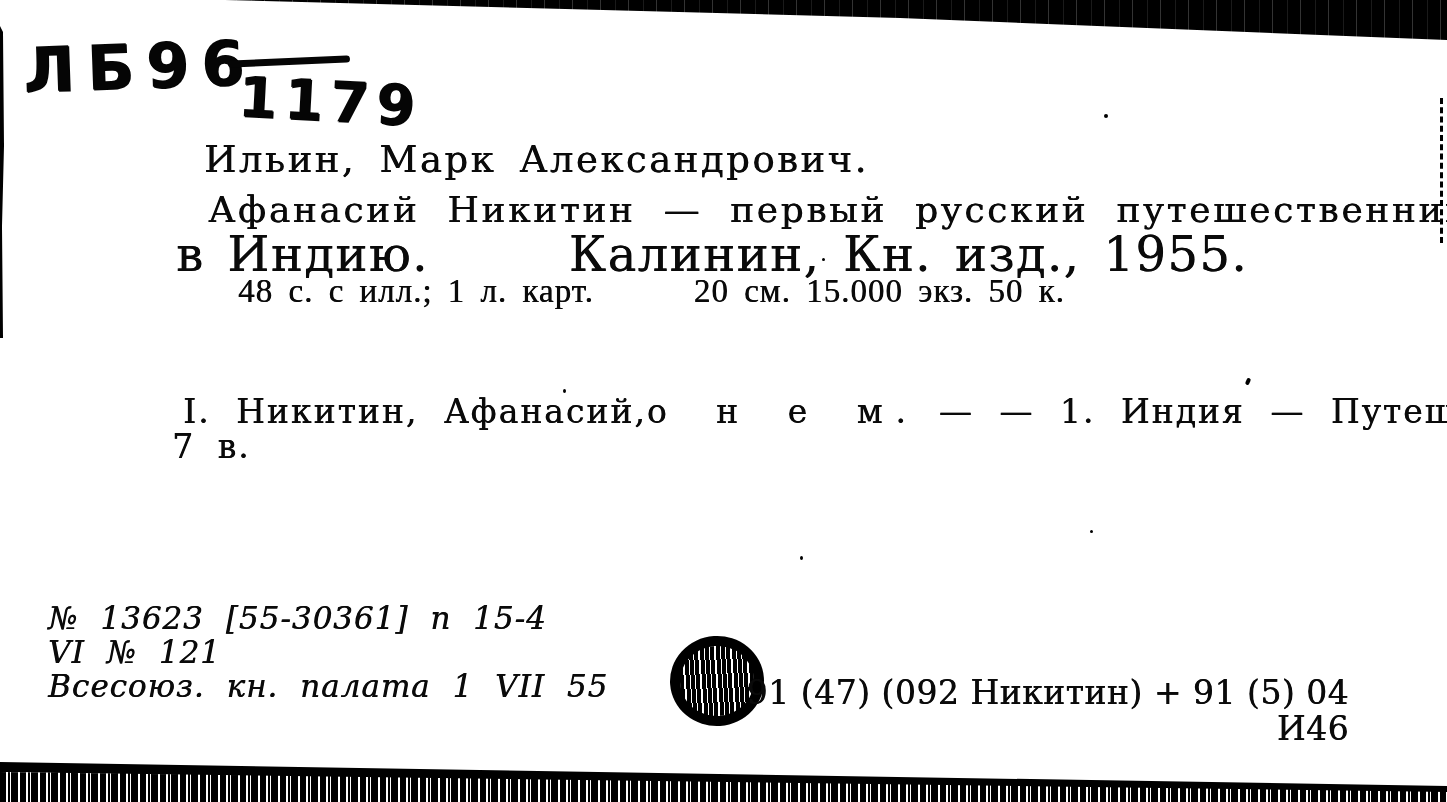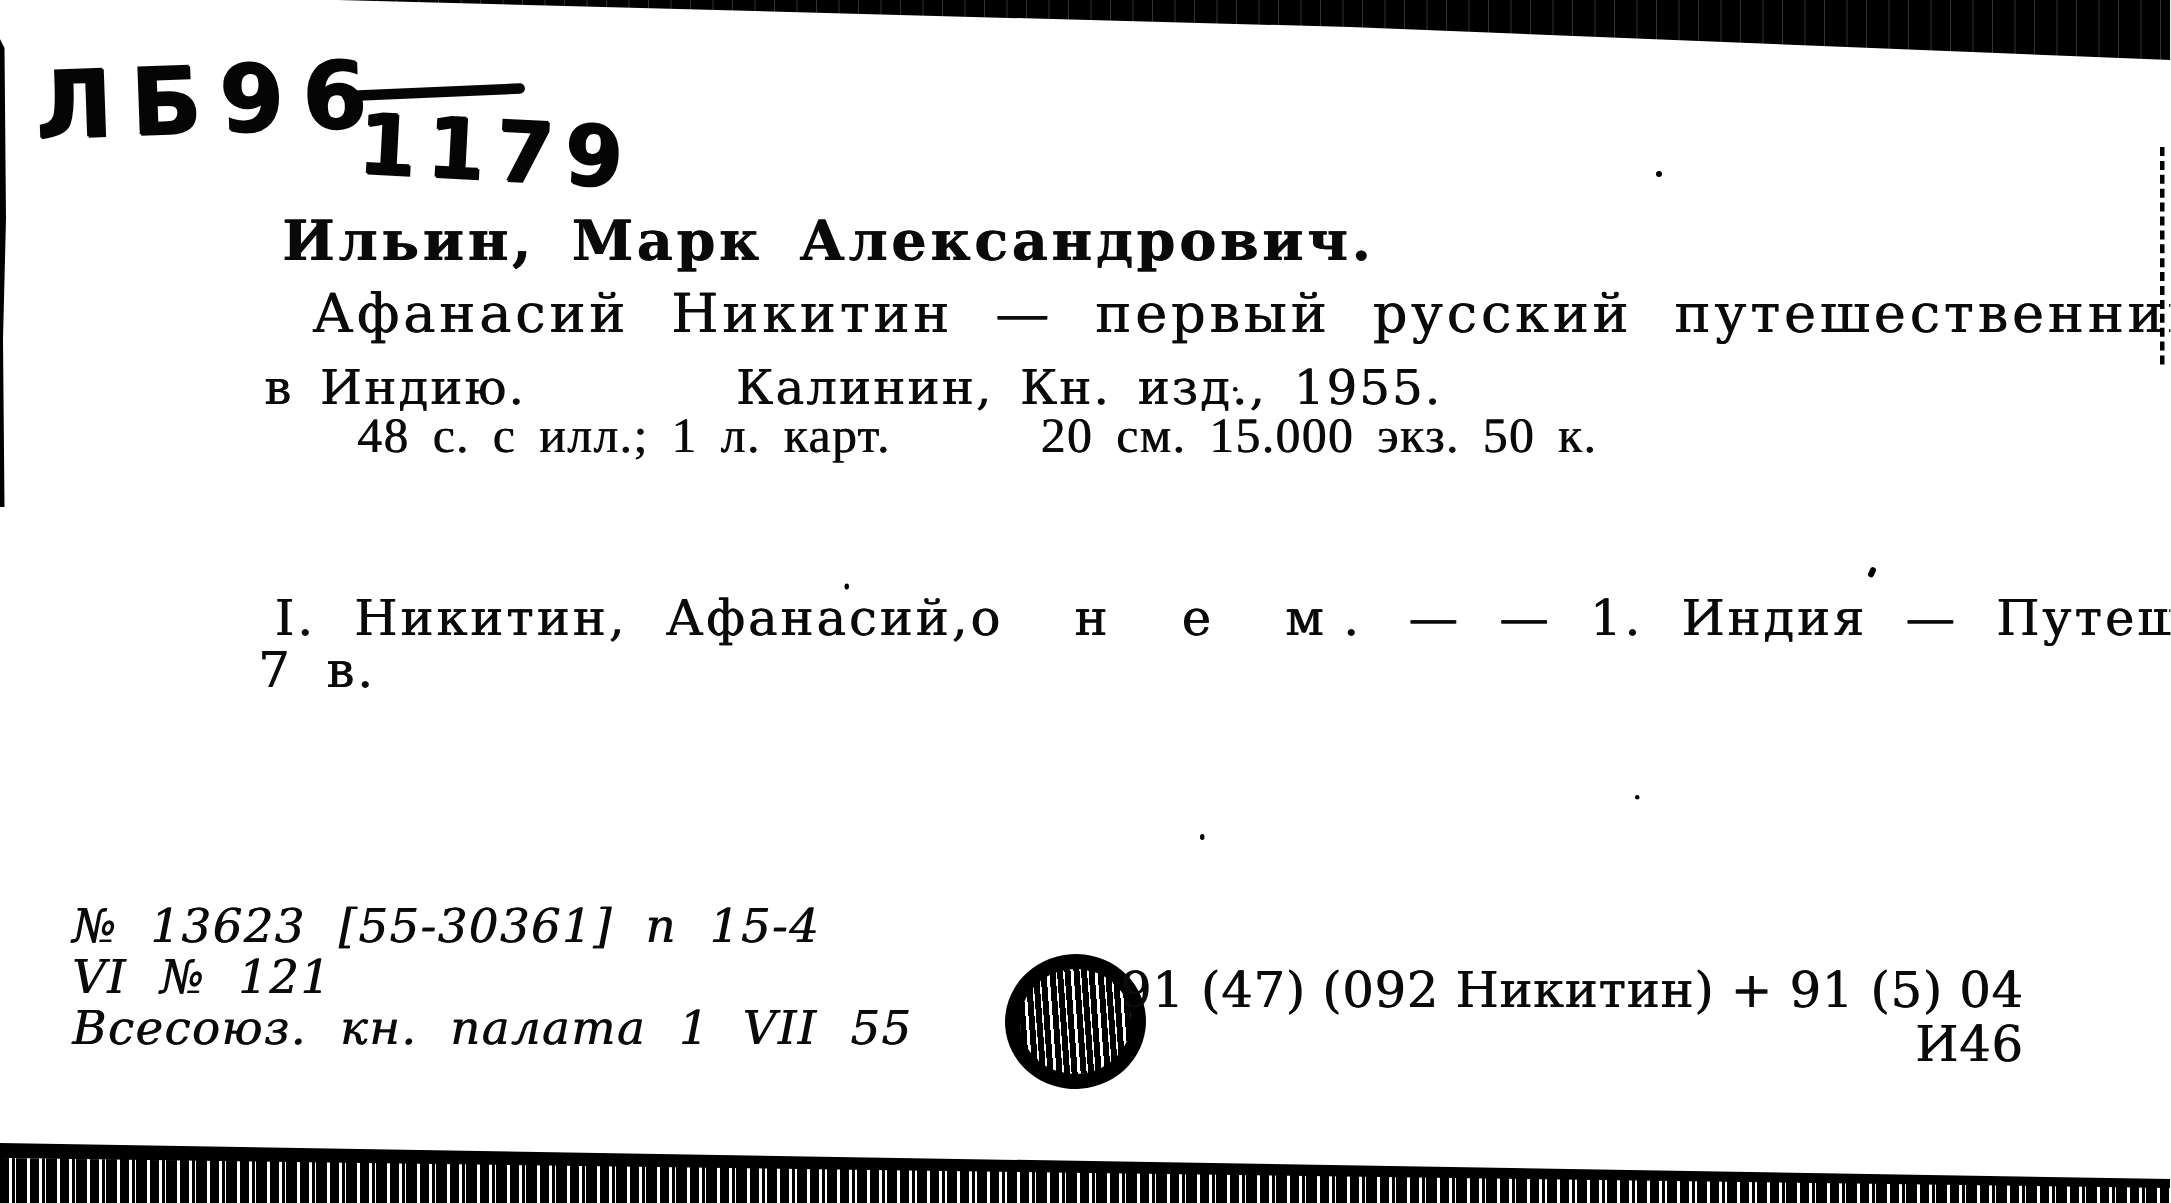--- a/index.html
+++ b/index.html
@@ -13,39 +13,39 @@
   }
   .txt{position:absolute;white-space:nowrap;text-shadow:0.5px 0 0 currentColor;}
 
   
   .hw{font-family:"DejaVu Sans", sans-serif;font-weight:700;color:#050505;}
   #hw-shelf{left:22px;top:34px;font-size:62px;letter-spacing:12px;transform:rotate(-2deg);transform-origin:left top;text-shadow:1px 1px 0 #050505;}
   #hw-overline{position:absolute;left:228px;top:58px;width:122px;height:7px;background:#050505;border-radius:4px;transform:rotate(-2.5deg);}
   #hw-number{left:240px;top:64px;font-size:56px;letter-spacing:7px;transform:rotate(3deg);transform-origin:left top;text-shadow:1px 1px 0 #050505;}
 
   
-  #author{left:188px;top:138px;font-size:37px;font-weight:bold;letter-spacing:2.5px;word-spacing:9px;}
+  #author{left:204px;top:138px;font-size:37px;font-weight:normal;letter-spacing:2.5px;word-spacing:9px;}
   #title1{left:208px;top:189px;font-size:36px;letter-spacing:2.6px;word-spacing:14px;}
-  #title2{left:176px;top:239px;font-size:32px;letter-spacing:1.5px;word-spacing:6px;}
+  #title2{left:176px;top:226px;font-size:48px;letter-spacing:1.5px;word-spacing:6px;}
   #collation{left:238px;top:273px;font-size:33px;letter-spacing:1px;word-spacing:6px;font-family:Liberation Serif, serif;}
   .gap{display:inline-block;height:1px;}
   .g140{width:140px;}
   .g100{width:100px;}
 
   
   #tracing1{left:183px;top:392px;font-size:33px;letter-spacing:2px;word-spacing:13px;}
   #tracing2{left:172px;top:427px;font-size:33px;letter-spacing:2px;word-spacing:10px;}
   .razradka{letter-spacing:13px;margin-right:20px;}
 
   
   #registry{position:absolute;left:48px;top:601px;font-size:31px;line-height:34px;letter-spacing:1px;word-spacing:11px;}
   #registry div{white-space:nowrap;text-shadow:0.5px 0 0 currentColor;font-style:italic;}
 
   
-  #classif{position:absolute;right:98px;top:642px;text-align:right;font-size:33px;line-height:36px;letter-spacing:0.5px;}
+  #classif{position:absolute;right:98px;top:675px;text-align:right;font-size:33px;line-height:36px;letter-spacing:0.5px;}
   #classif div{white-space:nowrap;text-shadow:0.5px 0 0 currentColor;}
 
   
   #punch-hole{
     position:absolute;left:670px;top:636px;width:94px;height:90px;
     border-radius:50%;
     border:10px solid #000;
     box-sizing:border-box;
     background:repeating-linear-gradient(90deg,#000 0 4px,#fff 4px 6px,#000 6px 10px,#fff 10px 11px,#000 11px 15px,#fff 15px 16px);
     transform:rotate(-4deg);

